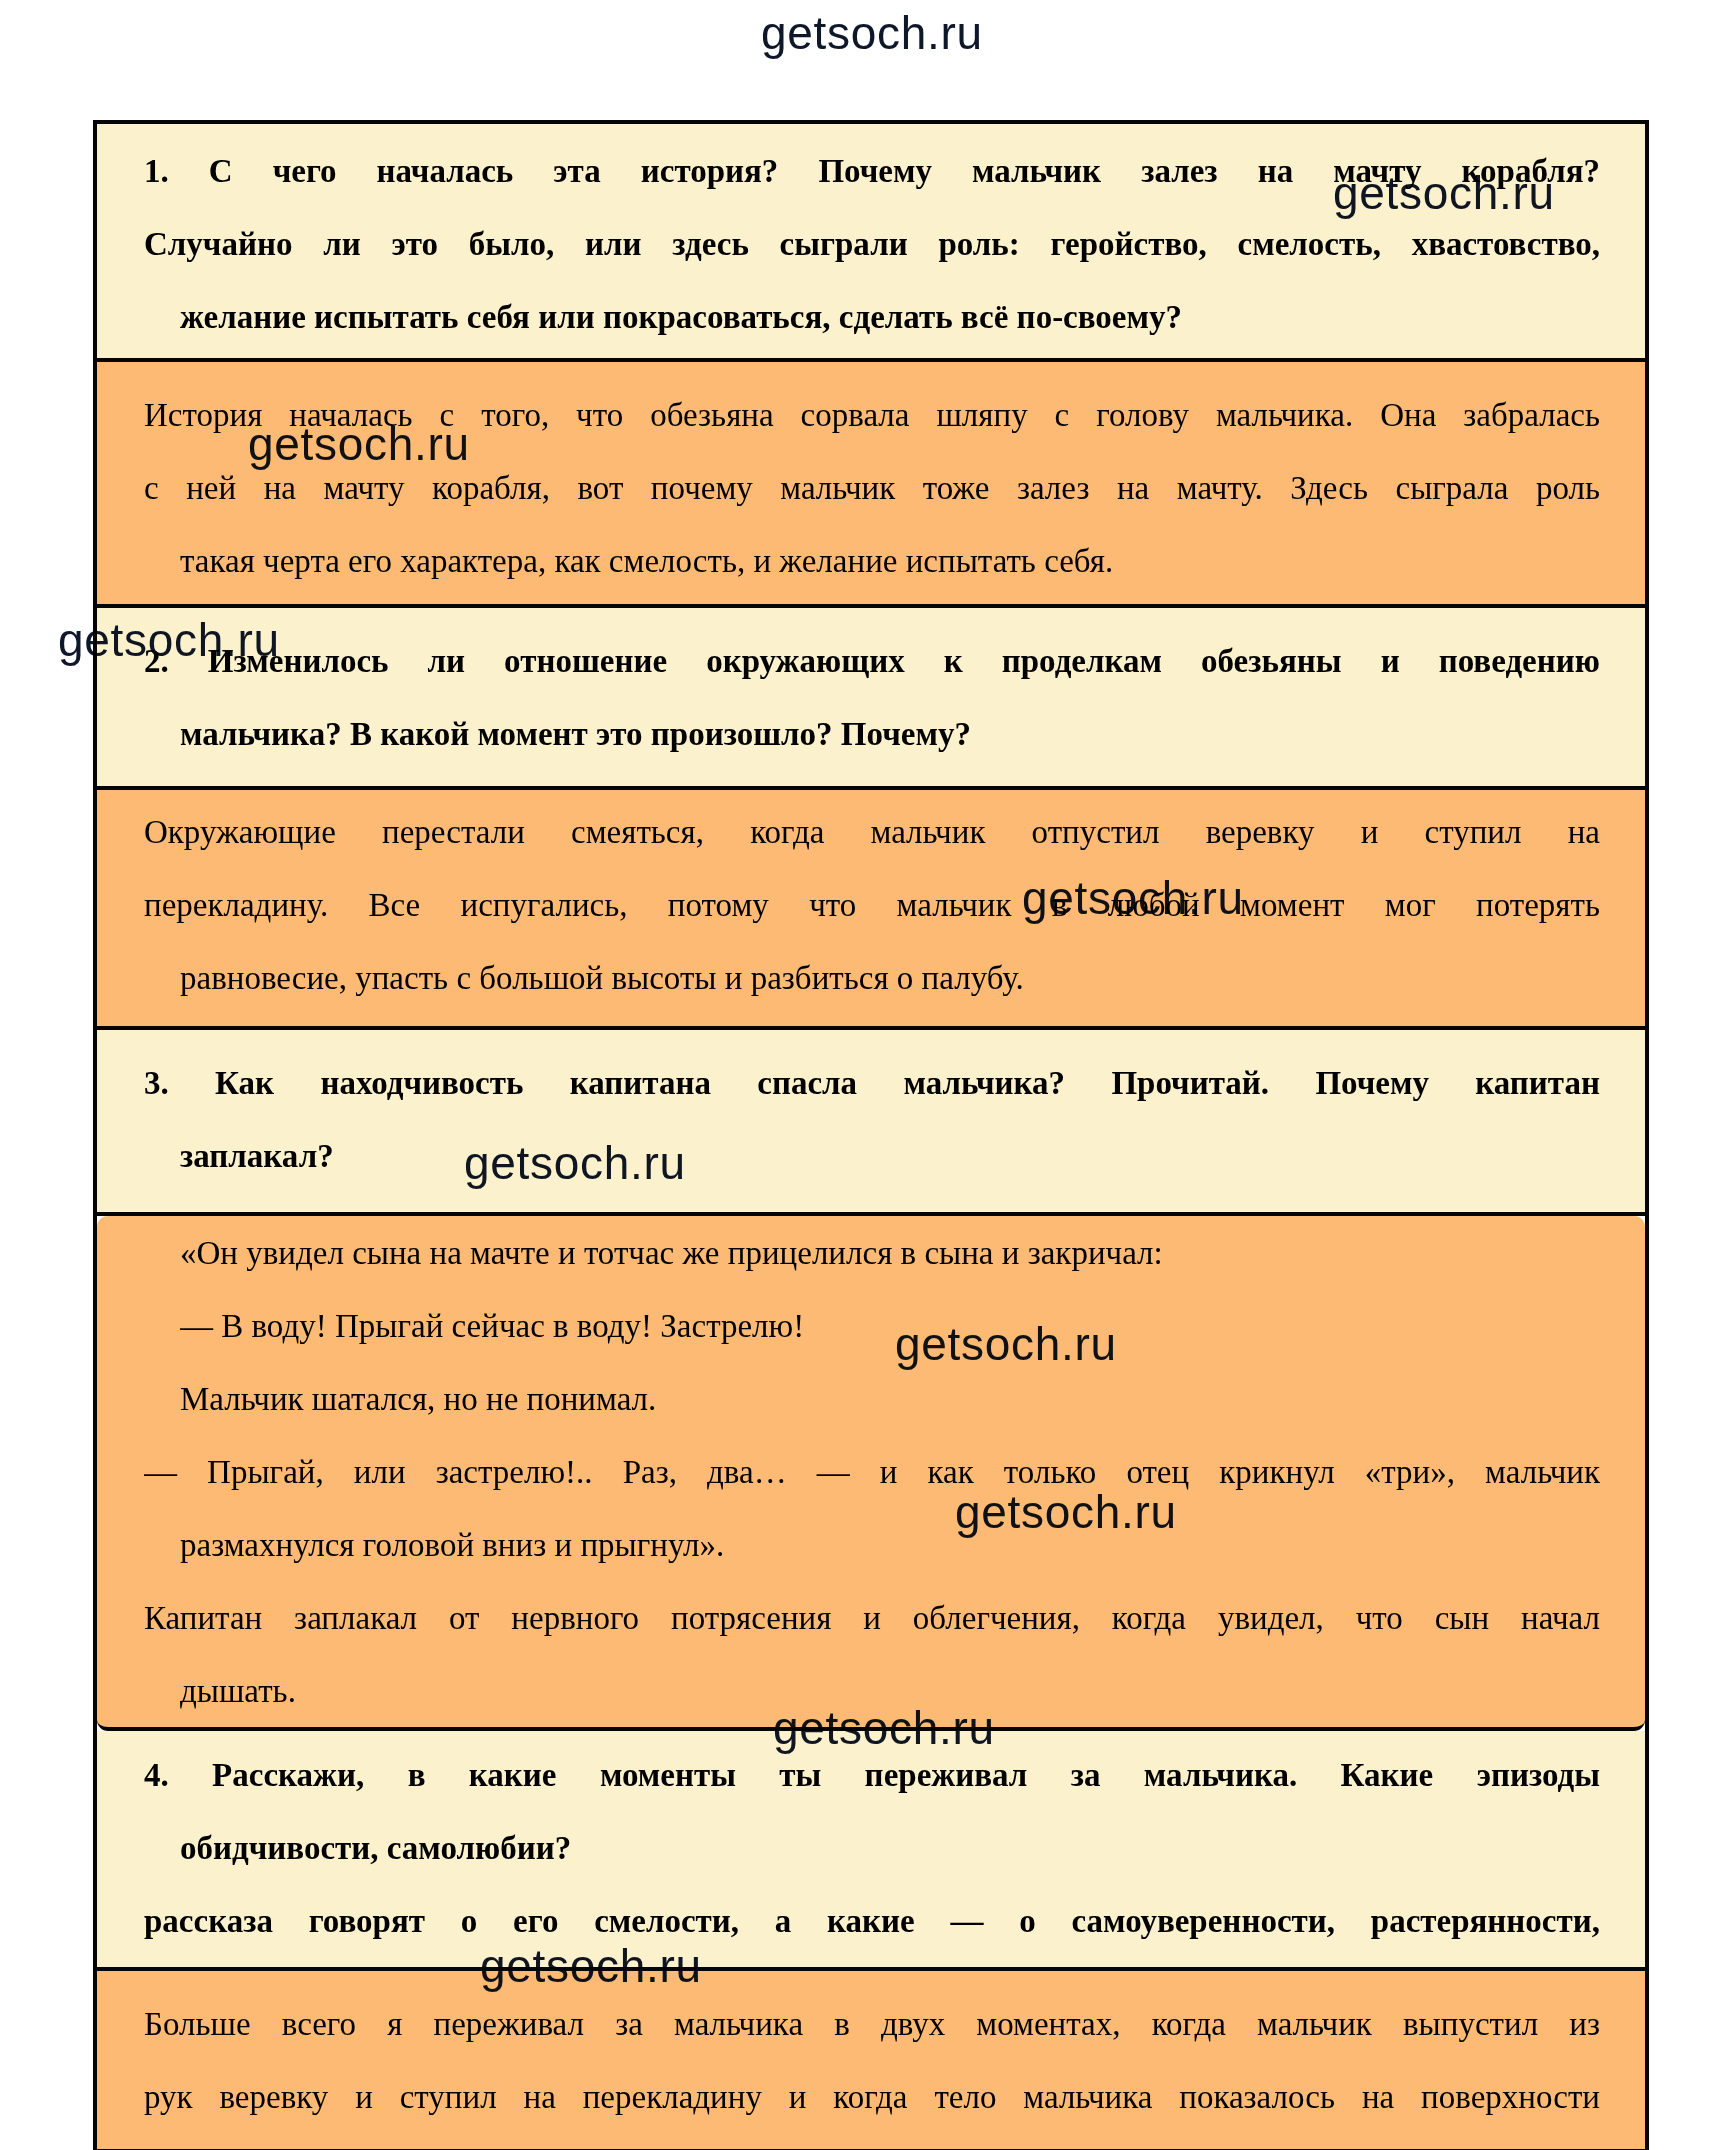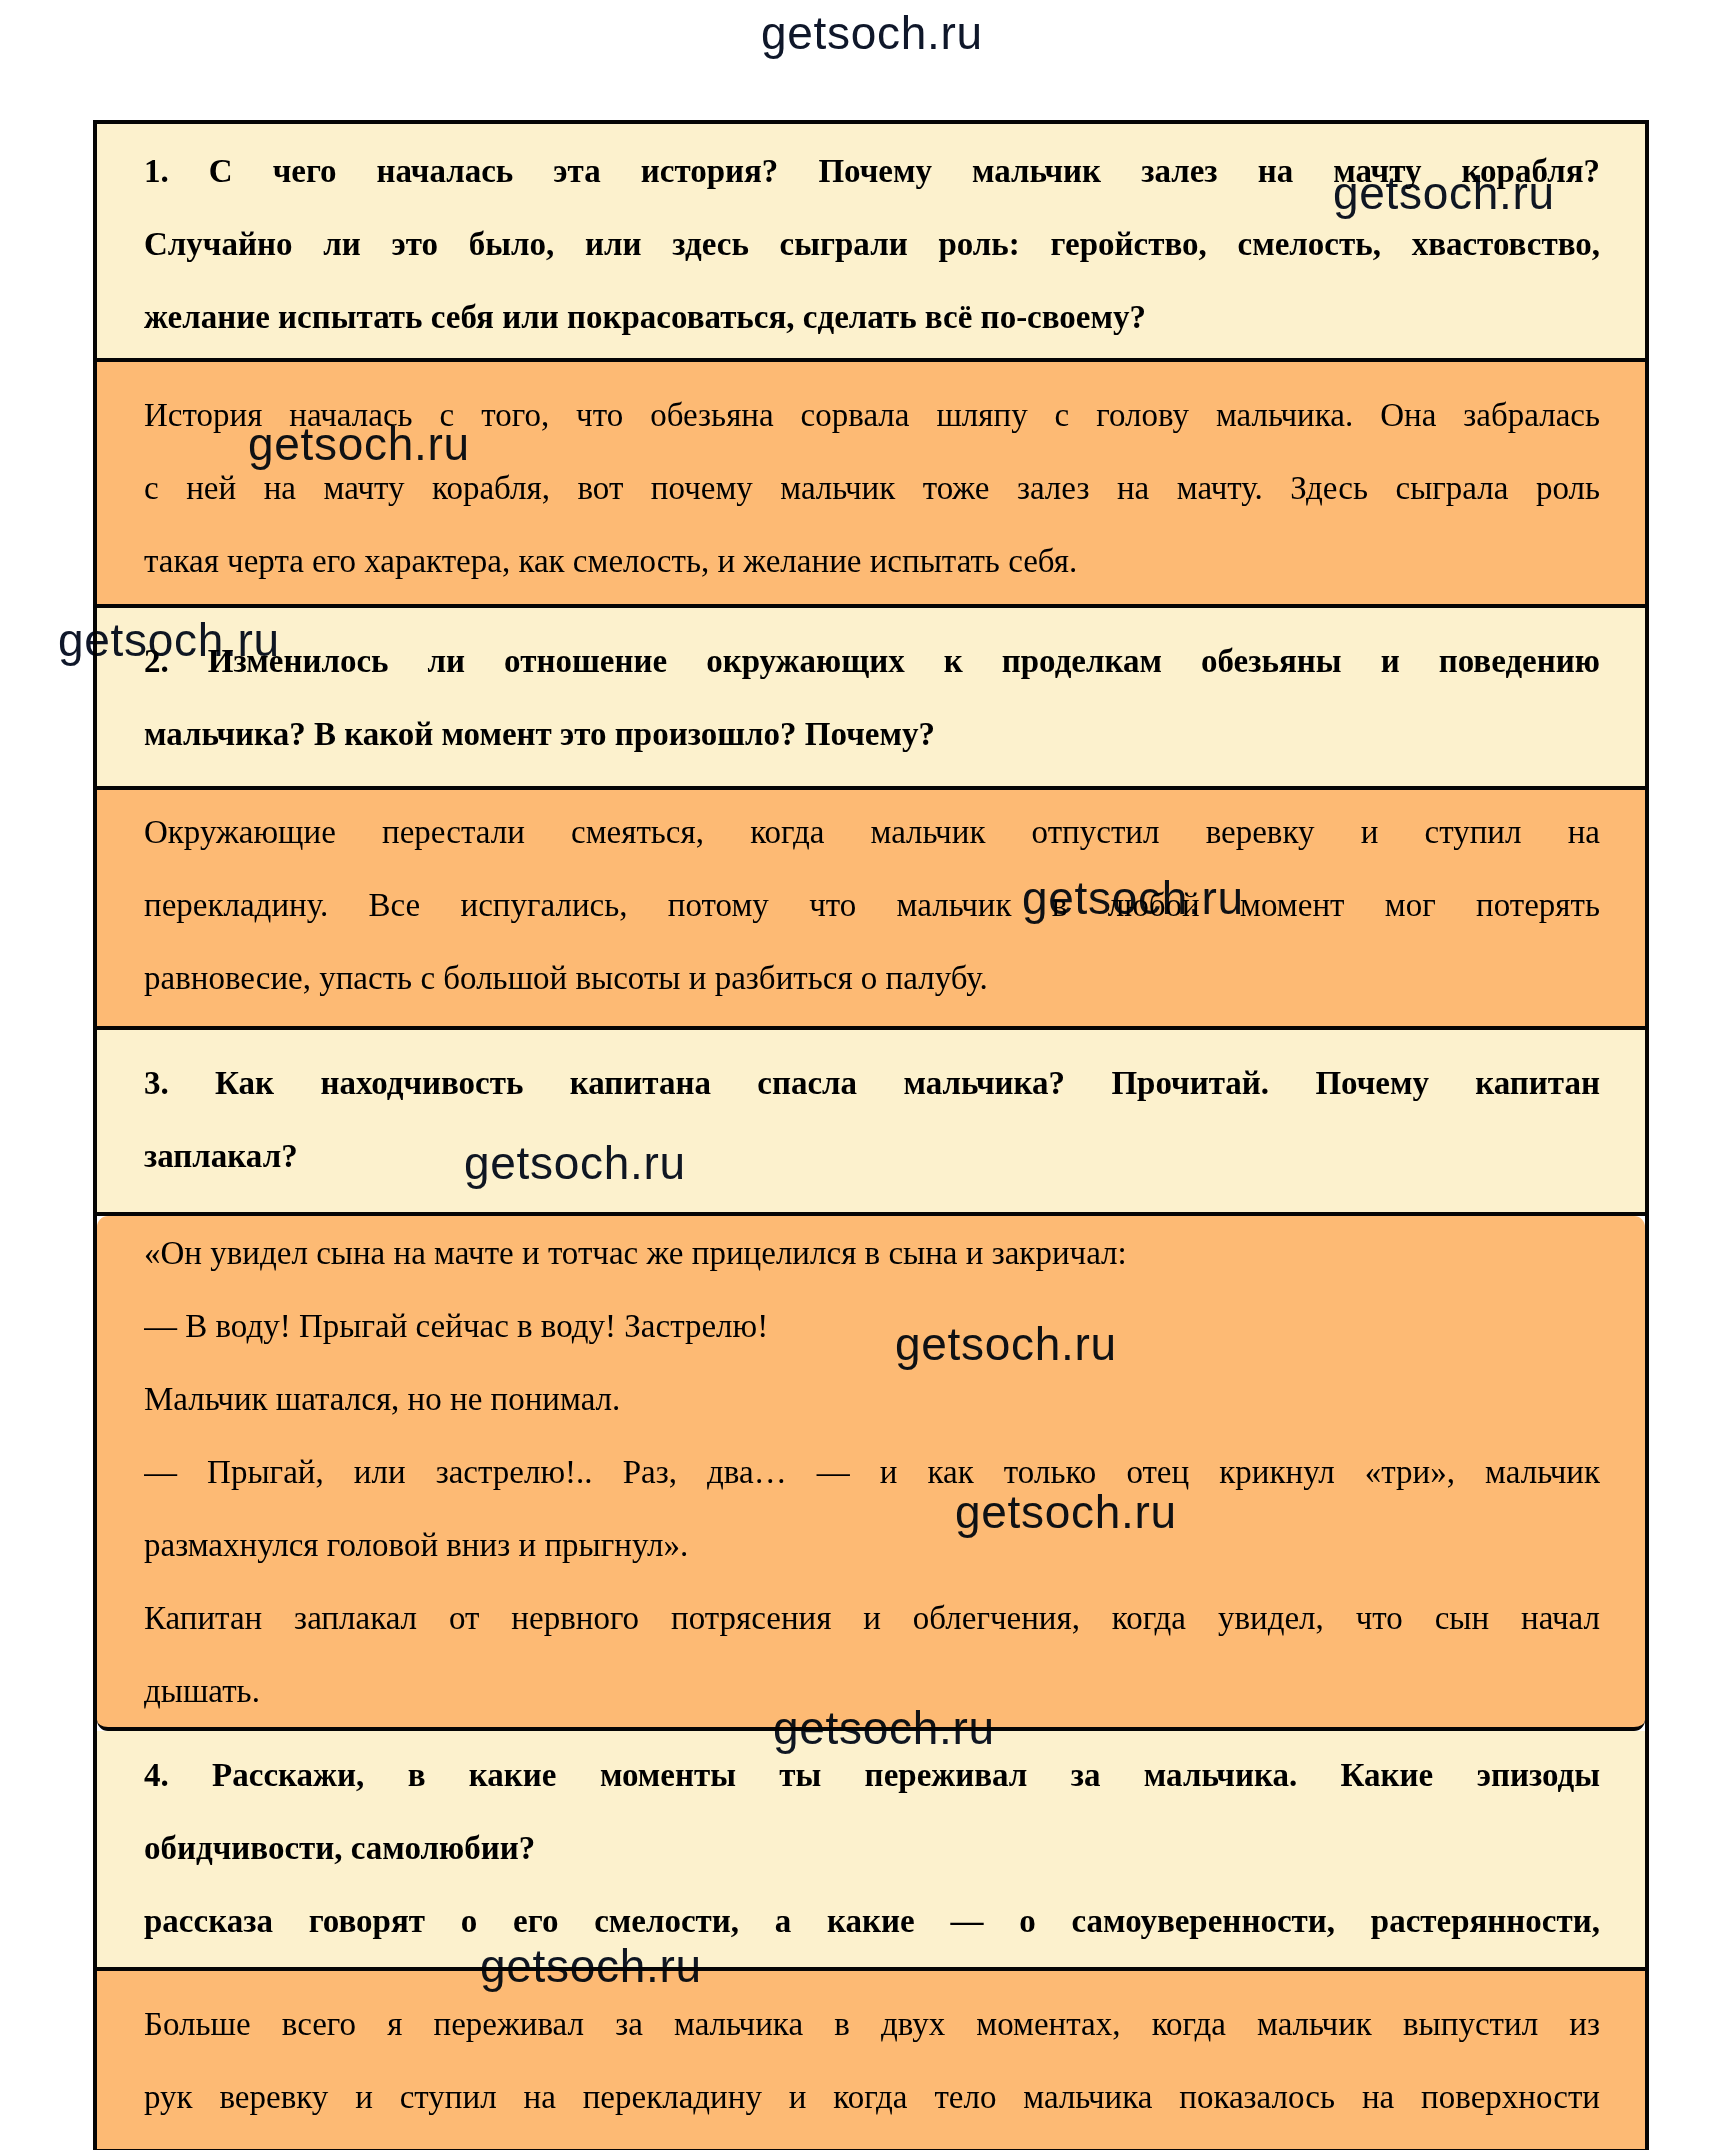--- a/index.html
+++ b/index.html
@@ -28,21 +28,21 @@
   .q{background:#fcf1cd;font-weight:bold;}
   .a{background:#fdba74;font-weight:normal;}
   .ln{
     font-size:33px;
     line-height:73px;
     white-space:normal;
     overflow:hidden;
     height:73px;
   }
   .j{text-align:justify;text-align-last:justify;}
-  .l{text-align:left;text-align-last:left;}
+  .l{text-align:left;text-align-last:left;margin-left:36px;}
   
   .r-q1{height:238px;padding-top:11px;}
   .r-a1{height:246px;padding-top:16.7px;}
   .r-q2{height:182px;padding-top:16.7px;}
   .r-a2{height:240px;padding-top:5.6px;}
   .r-q3{height:186px;padding-top:16.7px;}
   .r-a3{height:515px;padding-top:0.7px;border-radius:11px;}
   .r-q4{height:240px;padding-top:8.4px;}
   .r-a4{height:178px;padding-top:16.7px;}
   .wm{

